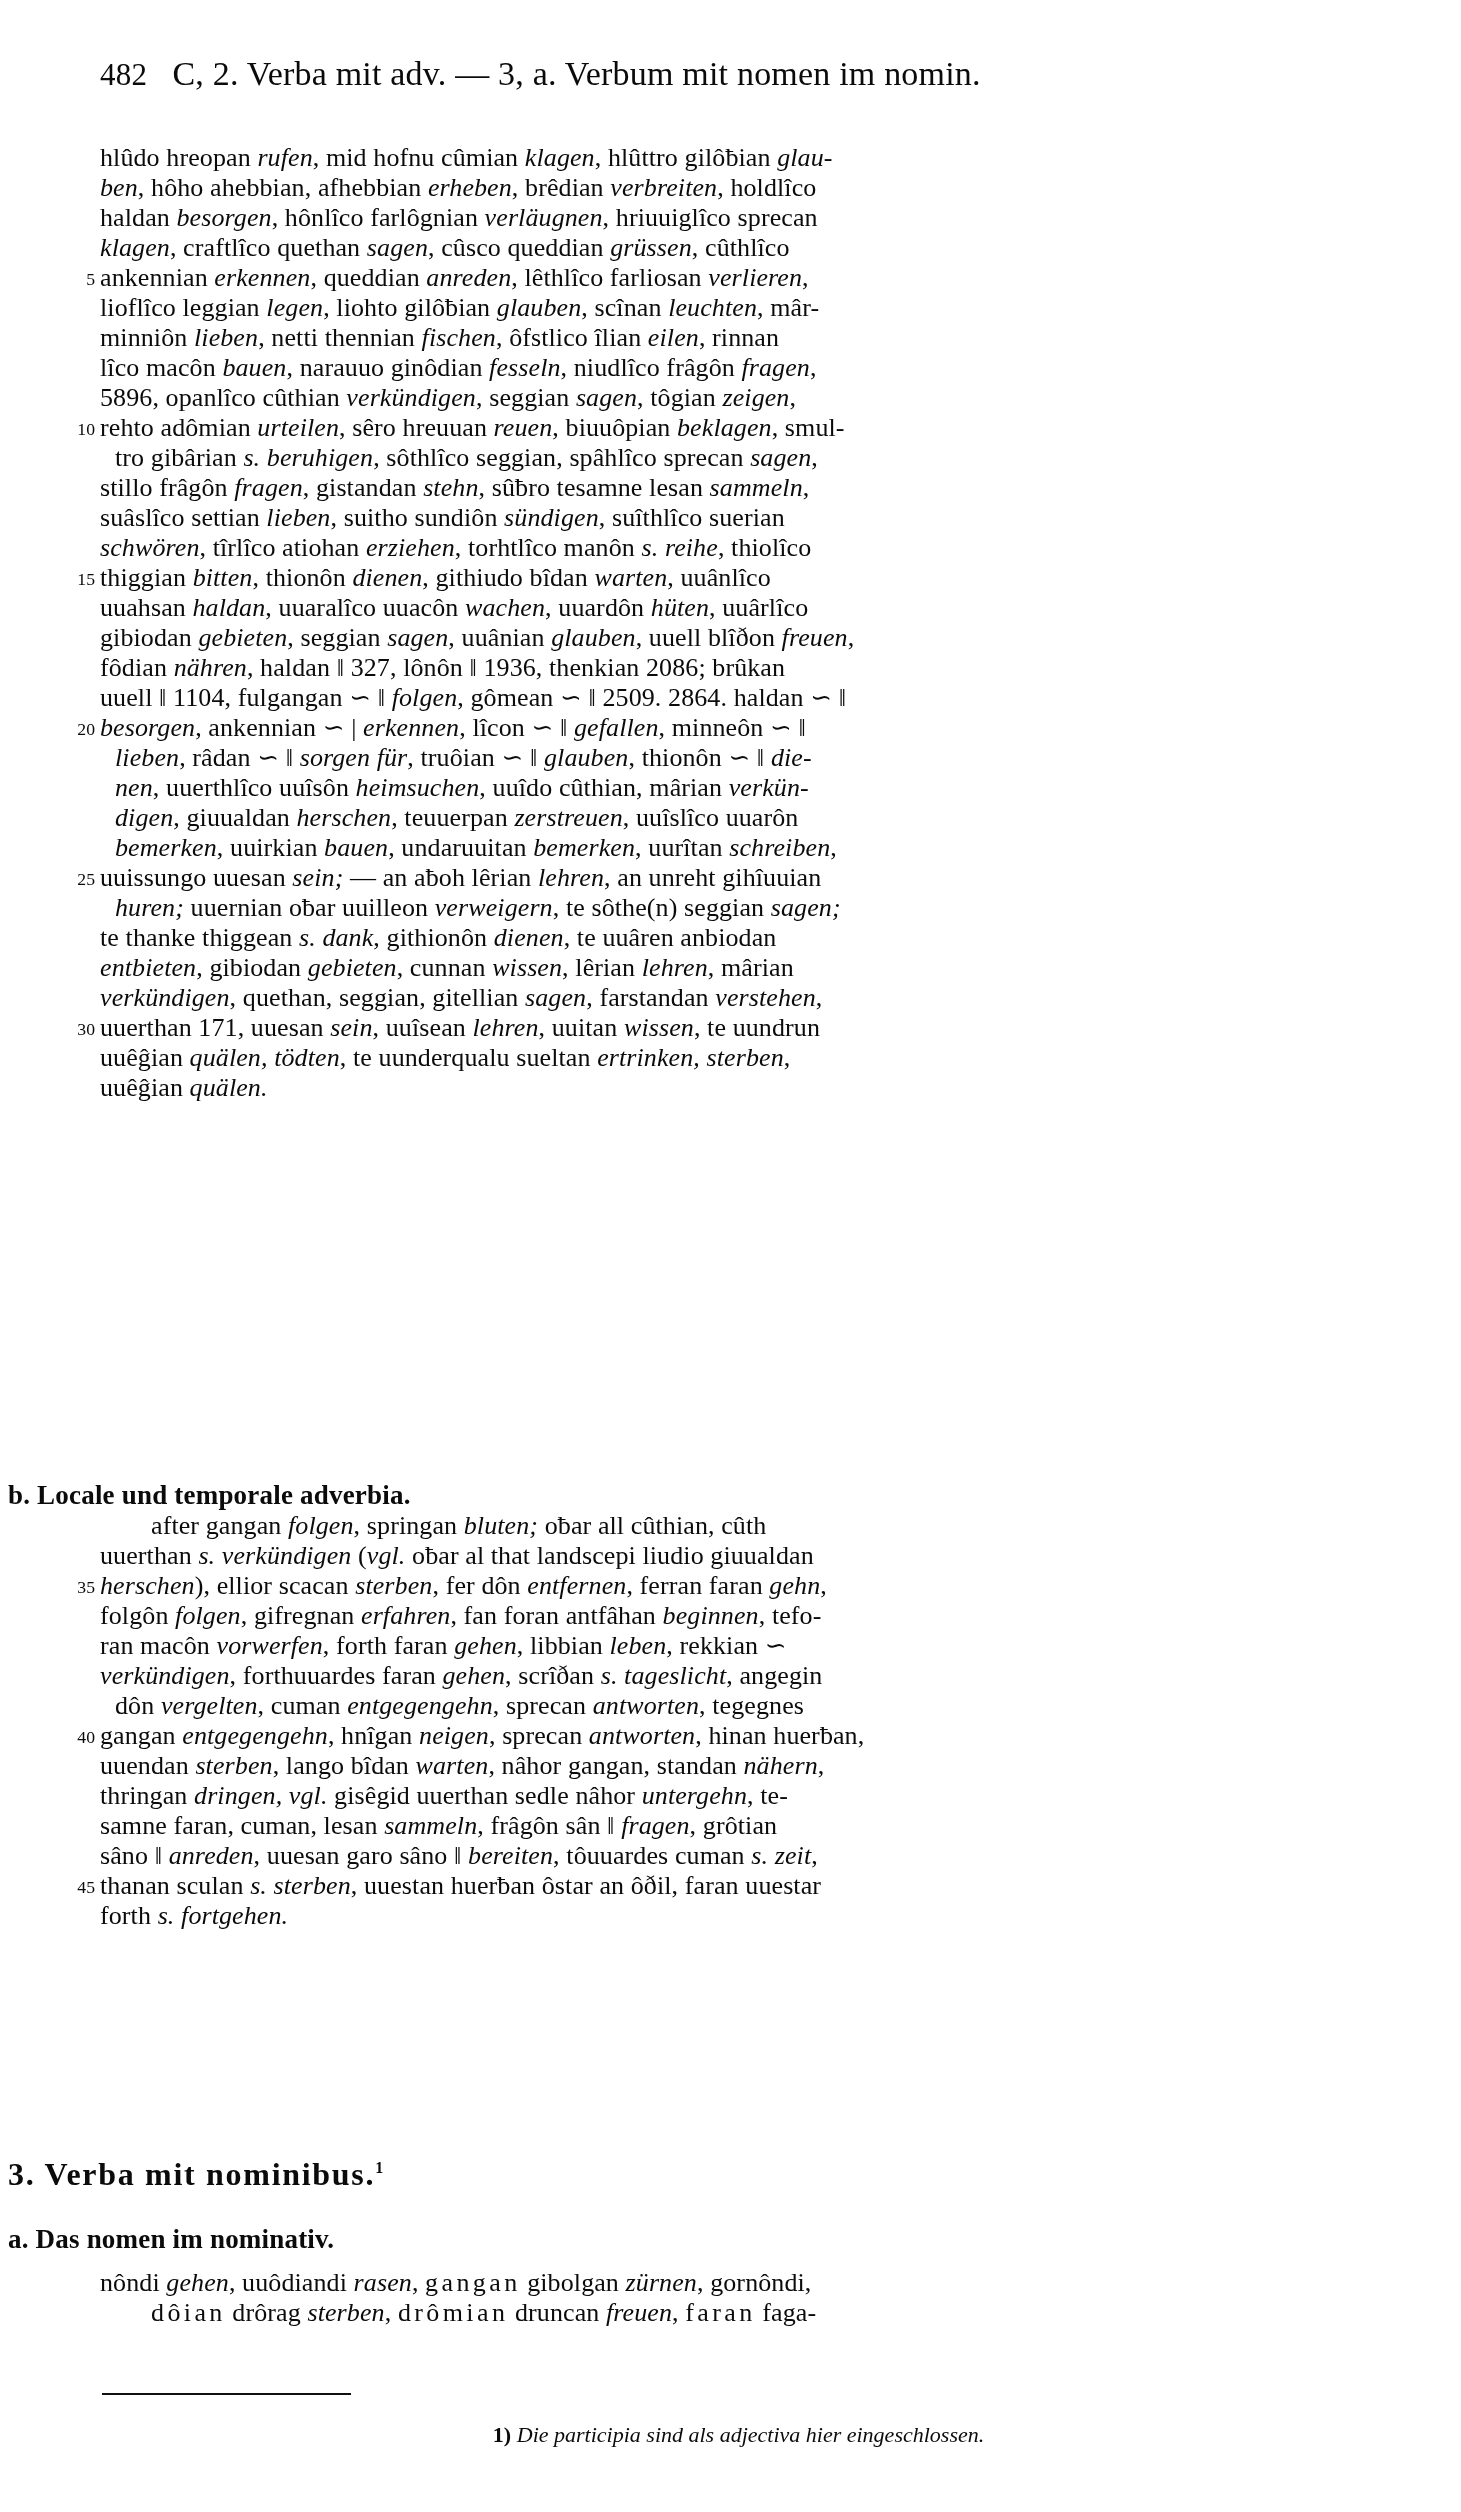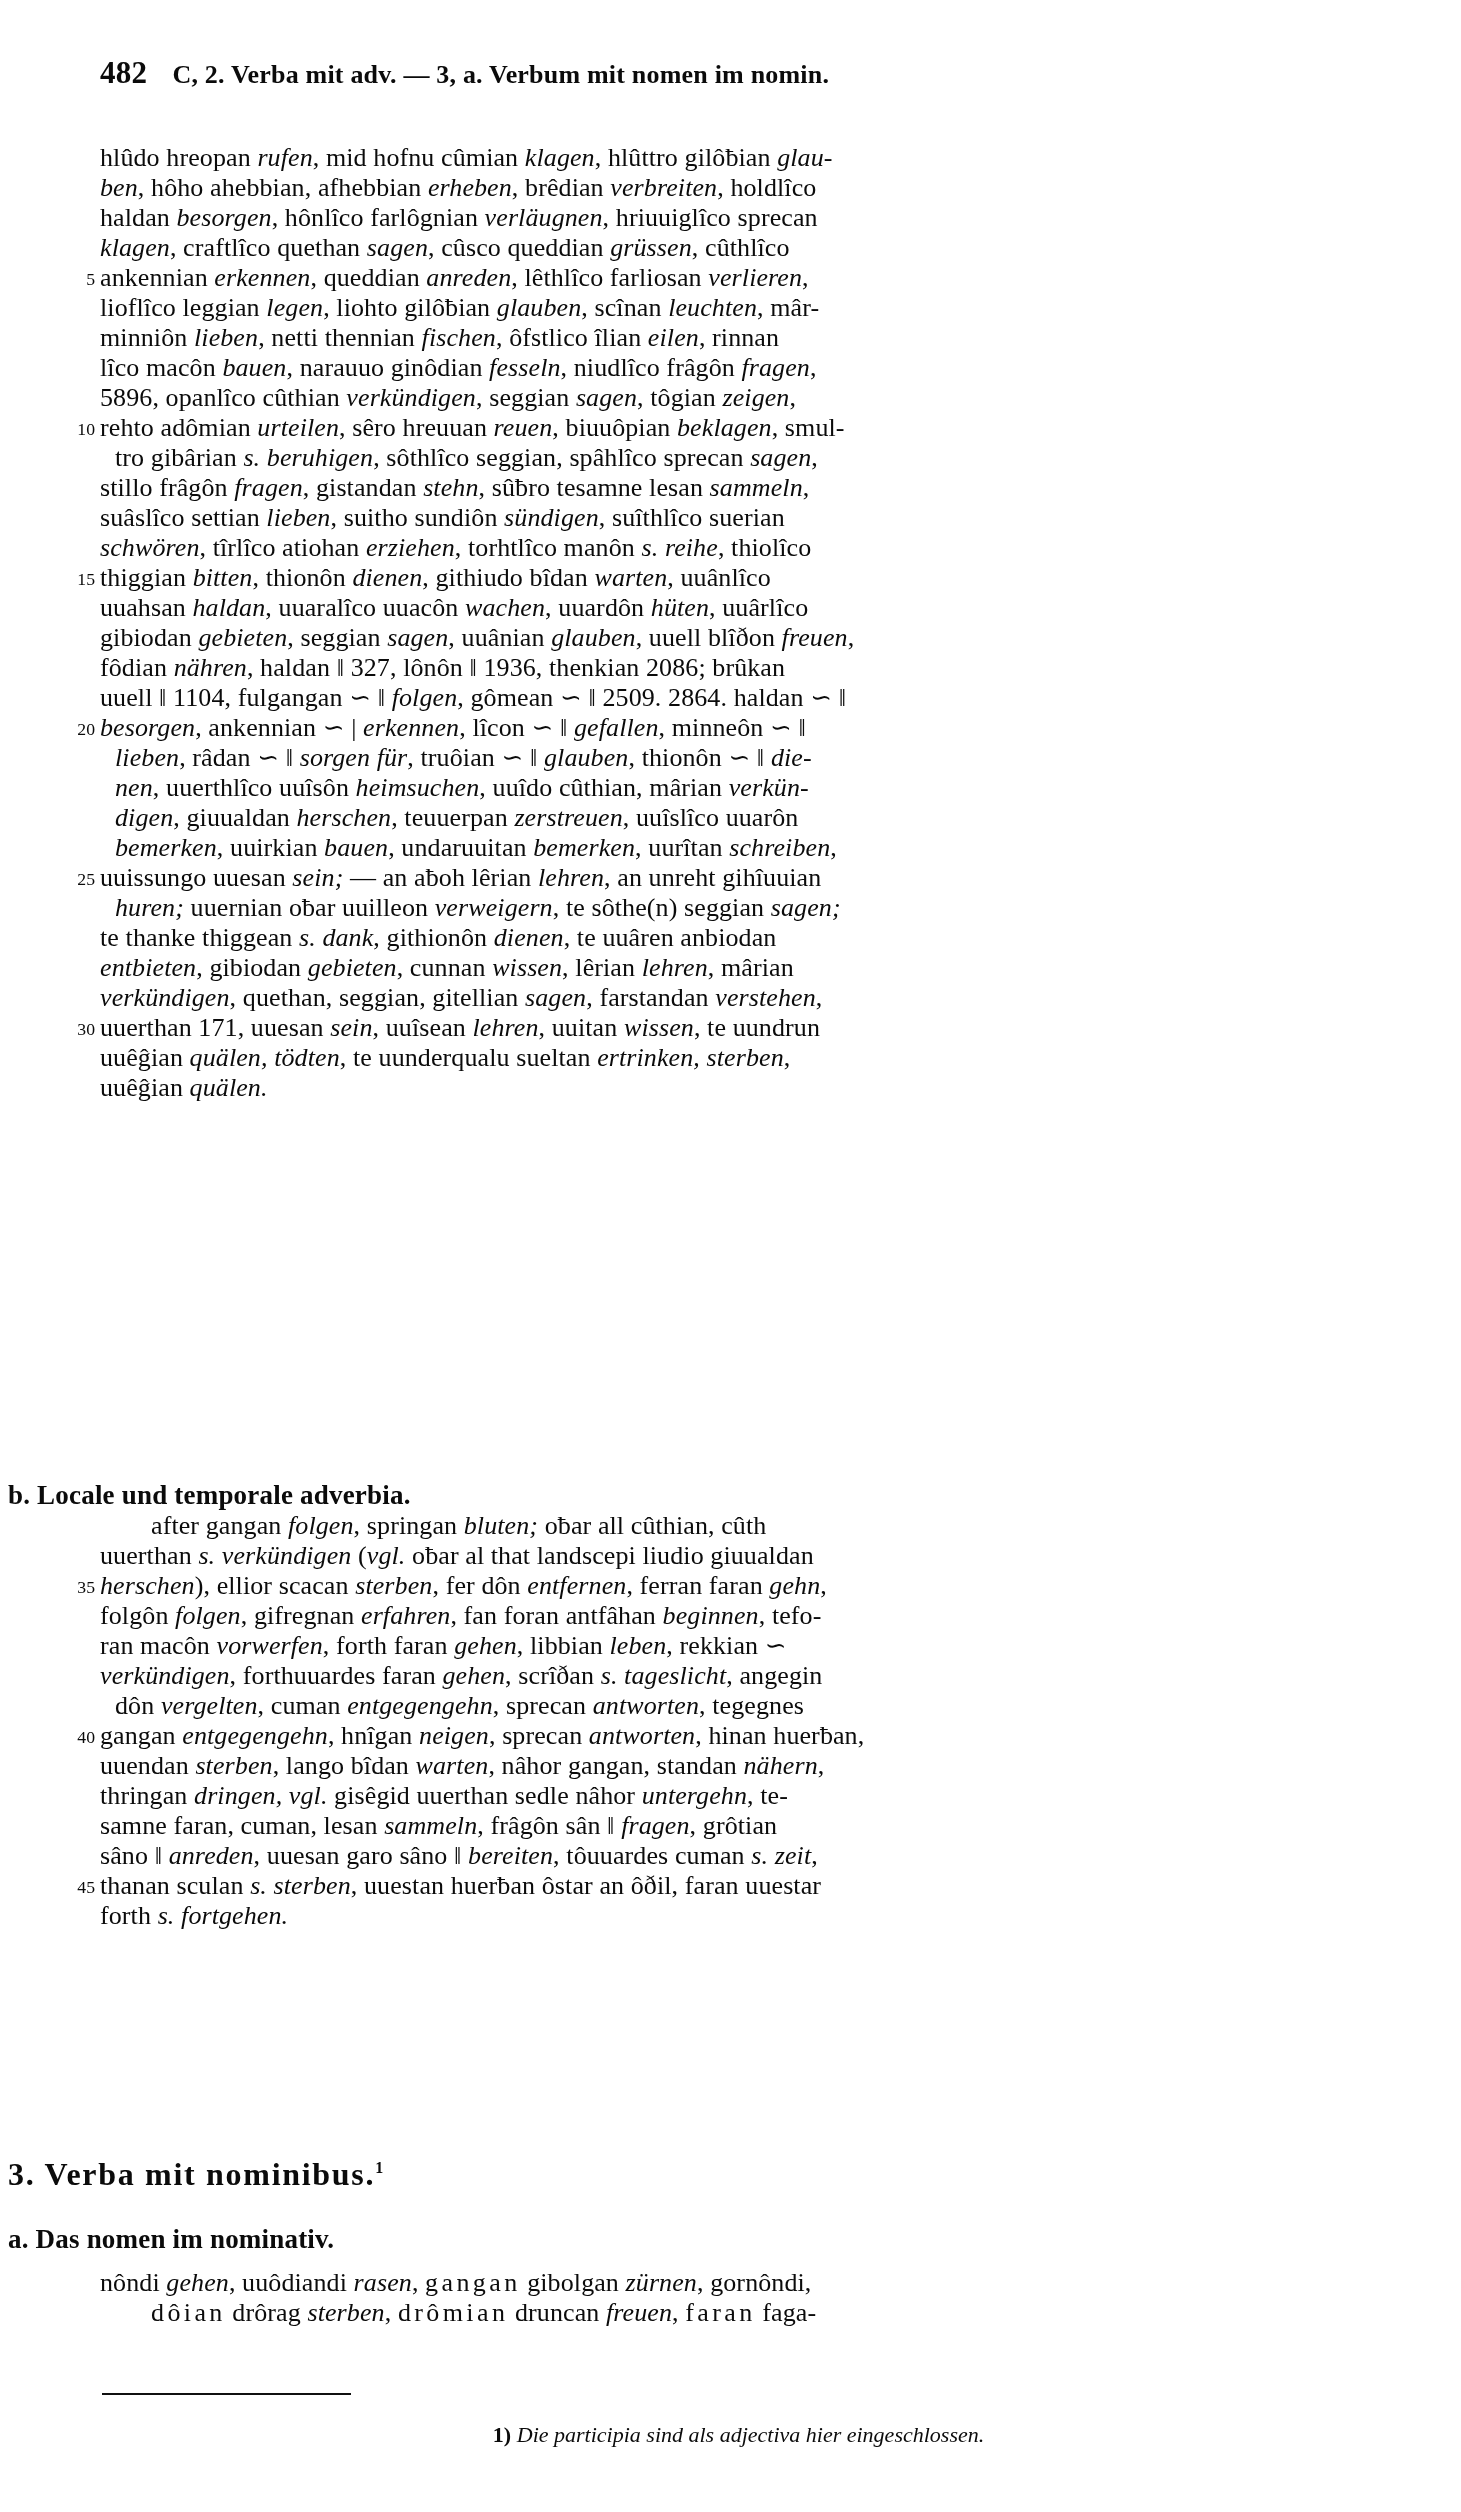--- a/index.html
+++ b/index.html
@@ -30,28 +30,28 @@
     left: 0;
     width: 1462px;
     display: flex;
     align-items: baseline;
     justify-content: flex-start;
     padding-left: 100px;
     box-sizing: border-box;
   }
   .folio {
     font-size: 31px;
-    font-weight: 700;
+    font-weight: 400;
     letter-spacing: 0.3px;
     margin-right: 25px;
     font-family: "Liberation Serif", "DejaVu Serif", serif;
   }
   .runtitle {
-    font-size: 26px;
-    font-weight: 700;
+    font-size: 34px;
+    font-weight: 400;
     letter-spacing: 0.2px;
     white-space: nowrap;
   }
 
   
   .textblock {
     position: absolute;
     left: 100px;
     top: 143px;
     width: 1277px;

